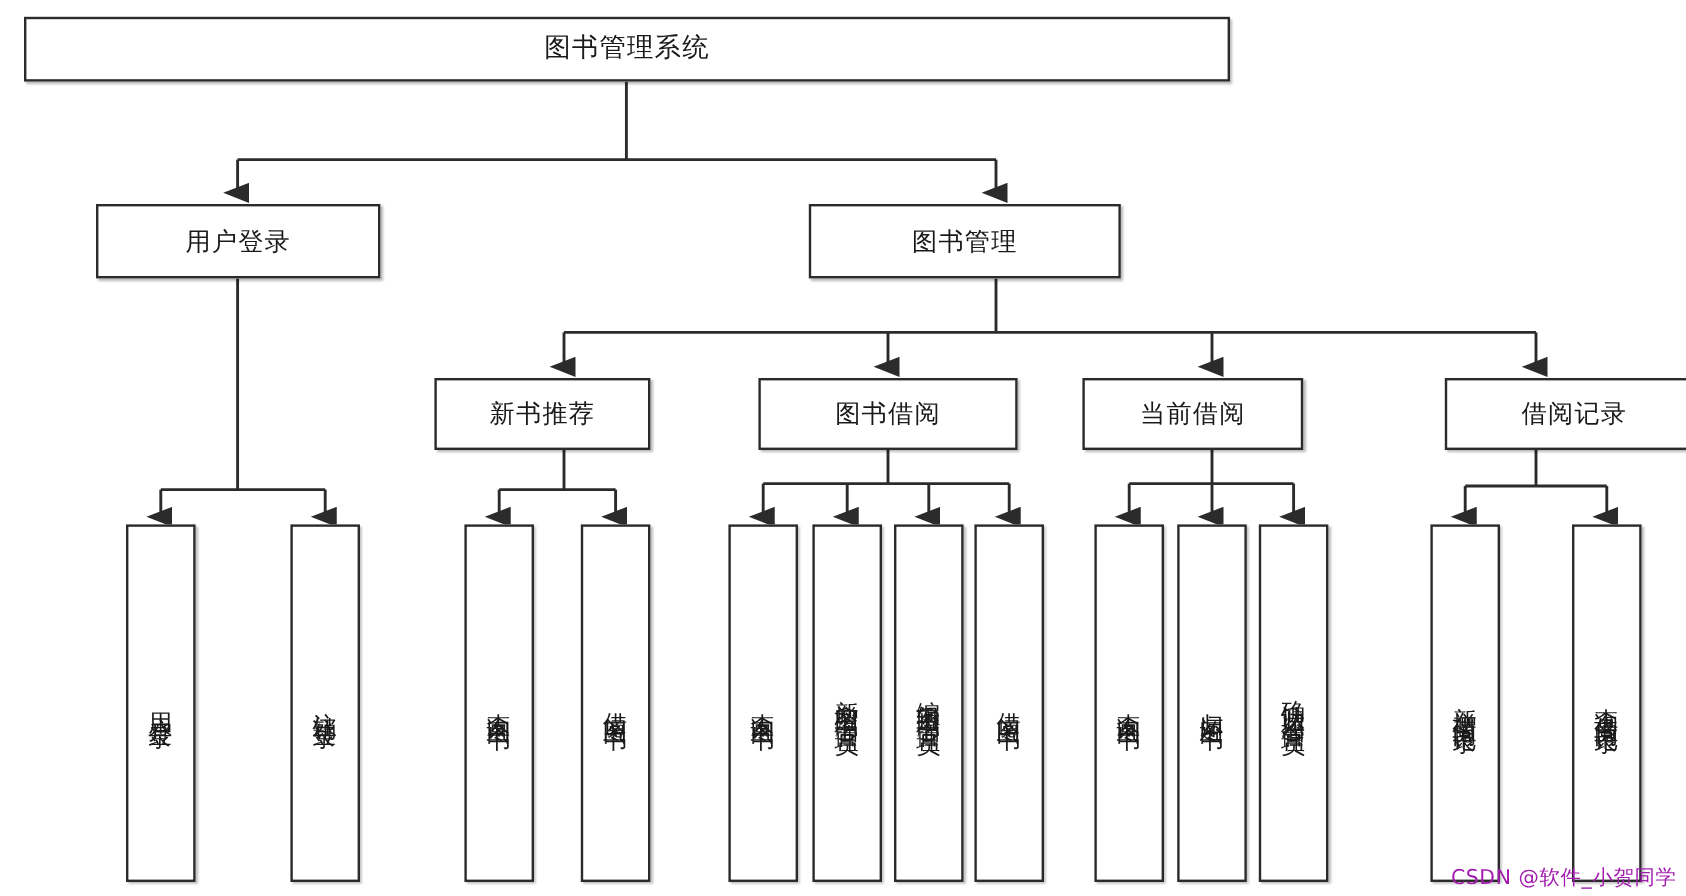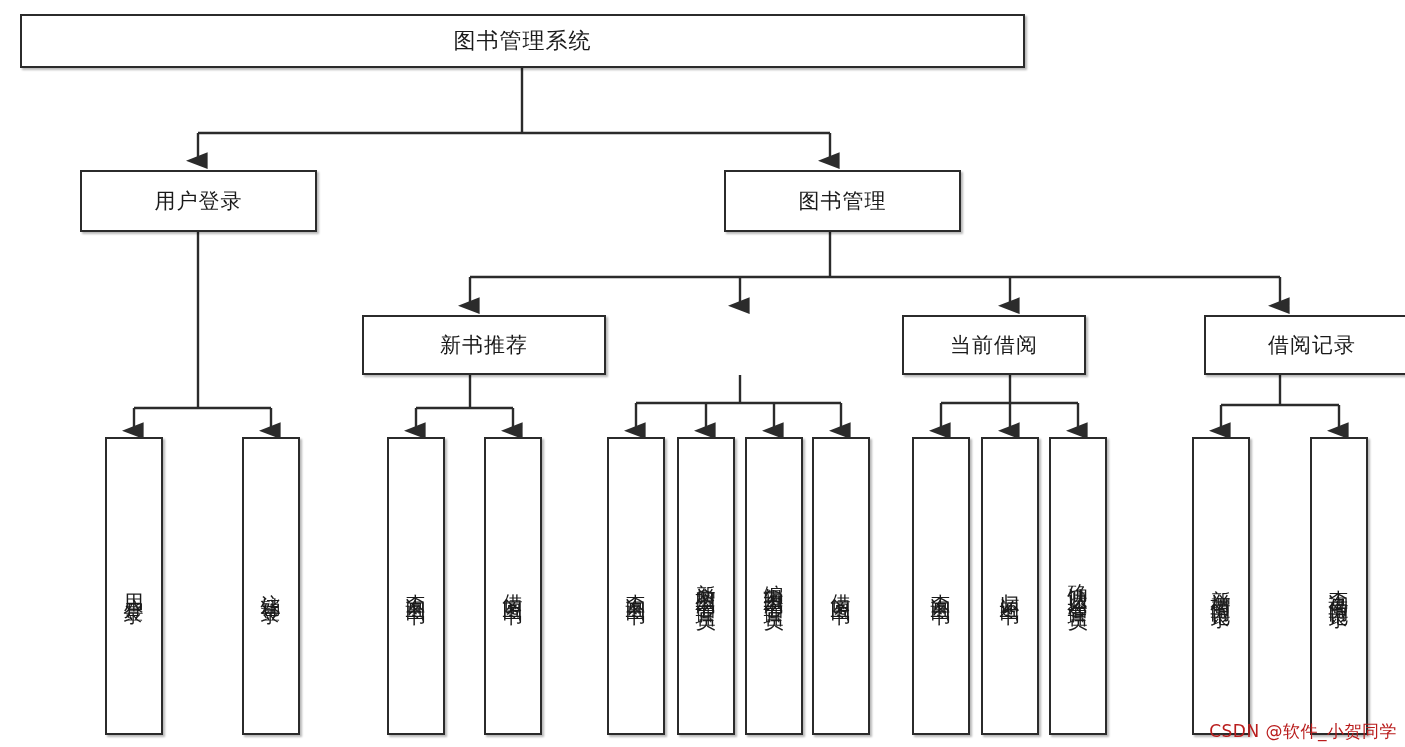--- a/index.html
+++ b/index.html
@@ -55,21 +55,21 @@
     line-height: 1.5;
     letter-spacing: 4px;
     white-space: nowrap;
     max-height: 278px;
   }
   .watermark {
     position: absolute;
     right: 8px;
     bottom: 4px;
     font-size: 17px;
-    color: #b91c1c;
+    color: #a21caf;
     letter-spacing: 0.5px;
     white-space: nowrap;
     user-select: none;
   }
 </style>
 </head>
 <body>
 
 <div id="canvas">
 
@@ -123,26 +123,29 @@
     </g>
   </svg>
 
   <div class="node root" style="left:20px; top:14px; width:1005px; height:54px;">
     <span class="label">图书管理系统</span>
   </div>
 
   <div class="node" style="left:80px; top:170px; width:237px; height:62px;">
     <span class="label">用户登录</span>
   </div>
-  <div class="node" style="left:724px; top:170px; width:237px; height:62px;">
+  <div class="node" style="left:674px; top:170px; width:260px; height:62px;">
     <span class="label">图书管理</span>
   </div>
 
-  <div class="node" style="left:362px; top:315px; width:244px; height:60px;">
+  <div class="node" style="left:362px; top:315px; width:180px; height:60px;">
     <span class="label">新书推荐</span>
+  </div>
+  <div class="node" style="left:632px; top:315px; width:216px; height:60px;">
+    <span class="label">图书借阅</span>
   </div>
   <div class="node" style="left:902px; top:315px; width:184px; height:60px;">
     <span class="label">当前借阅</span>
   </div>
   <div class="node" style="left:1204px; top:315px; width:216px; height:60px;">
     <span class="label">借阅记录</span>
   </div>
 
   <div class="node leaf" style="left:105px; top:437px; width:58px; height:298px;">
     <span class="label">用户登录</span>

